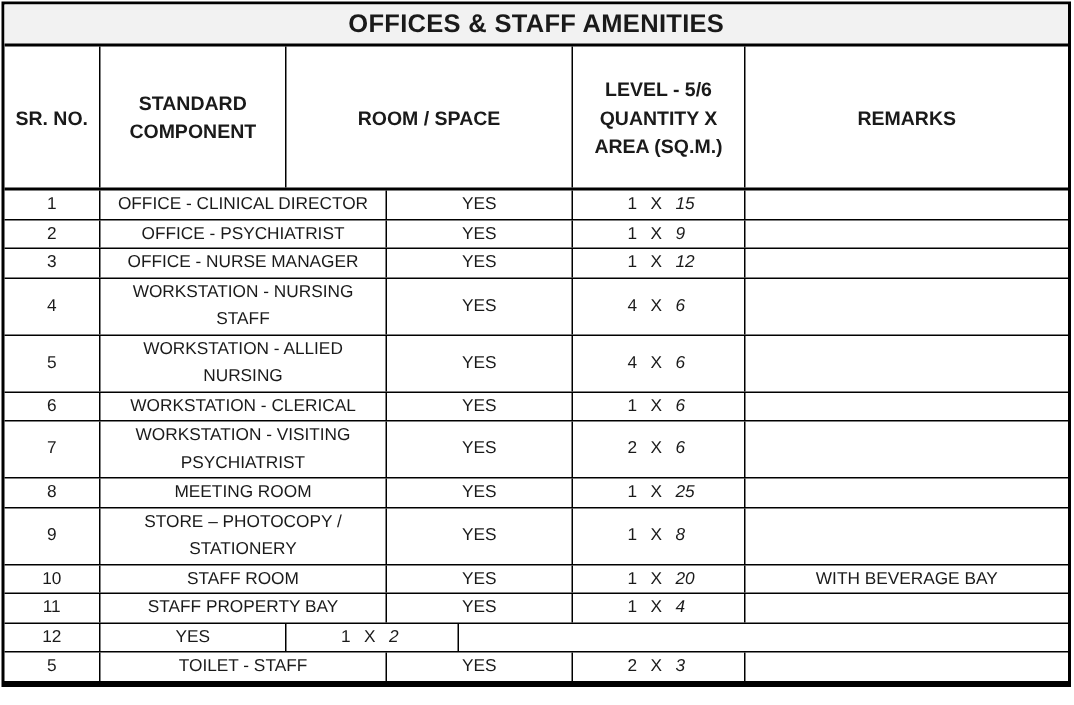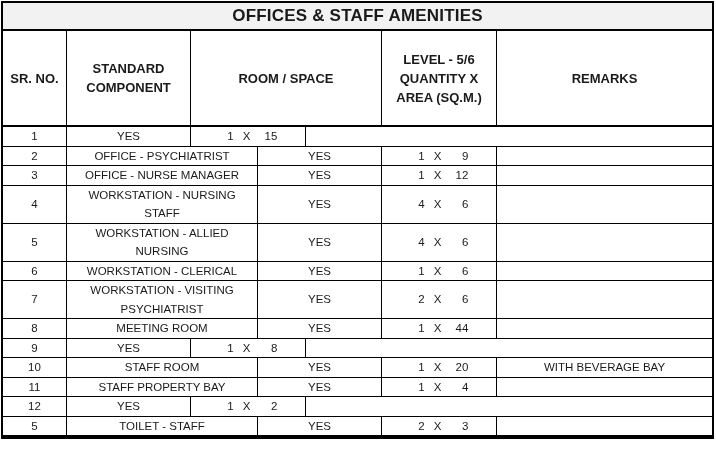--- a/index.html
+++ b/index.html
@@ -49,21 +49,21 @@
   }
   .header-row .cell { line-height: 19px; }
   .cell:last-child { border-right: none; }
   .col-sr   { width: 64px;  flex: none; }
   .col-room { width: 191px; flex: none; }
   .col-std  { width: 124px; flex: none; }
   .col-lvl  { width: 115px; flex: none; }
   .col-rem  { flex: 1; }
   .qtycell .q { min-width: 15px; text-align: right; }
   .qtycell .x { margin: 0 9px; }
-  .qtycell .a { min-width: 18px; text-align: right; }
+  .qtycell .a { min-width: 18px; text-align: left; font-style: italic; }
 </style>
 </head>
 <body>
 
 <div class="sheet">
 
   <div class="title-row">
     <span>OFFICES &amp; STAFF AMENITIES</span>
   </div>
 
@@ -74,20 +74,21 @@
     <div class="cell col-room">ROOM / SPACE</div>
     <div class="cell col-lvl">LEVEL - 5/6
 QUANTITY X
 AREA (SQ.M.)</div>
     <div class="cell col-rem">REMARKS</div>
   </div>
 
   <div id="rows-container">
   <div class="row">
     <div class="cell col-sr"><span>1</span></div>
+    <div class="cell col-room"><span>OFFICE - CLINICAL DIRECTOR</span></div>
     <div class="cell col-std"><span>YES</span></div>
     <div class="cell col-lvl qtycell">
       <span class="q">1</span>
       <span class="x">X</span>
       <span class="a">15</span>
     </div>
     <div class="cell col-rem"><span></span></div>
   </div>
 
   <div class="row">
@@ -165,27 +166,29 @@
     <div class="cell col-rem"><span></span></div>
   </div>
 
   <div class="row">
     <div class="cell col-sr"><span>8</span></div>
     <div class="cell col-room"><span>MEETING ROOM</span></div>
     <div class="cell col-std"><span>YES</span></div>
     <div class="cell col-lvl qtycell">
       <span class="q">1</span>
       <span class="x">X</span>
-      <span class="a">44</span>
+      <span class="a">25</span>
     </div>
     <div class="cell col-rem"><span></span></div>
   </div>
 
   <div class="row">
     <div class="cell col-sr"><span>9</span></div>
+    <div class="cell col-room"><span>STORE – PHOTOCOPY /
+STATIONERY</span></div>
     <div class="cell col-std"><span>YES</span></div>
     <div class="cell col-lvl qtycell">
       <span class="q">1</span>
       <span class="x">X</span>
       <span class="a">8</span>
     </div>
     <div class="cell col-rem"><span></span></div>
   </div>
 
   <div class="row">

